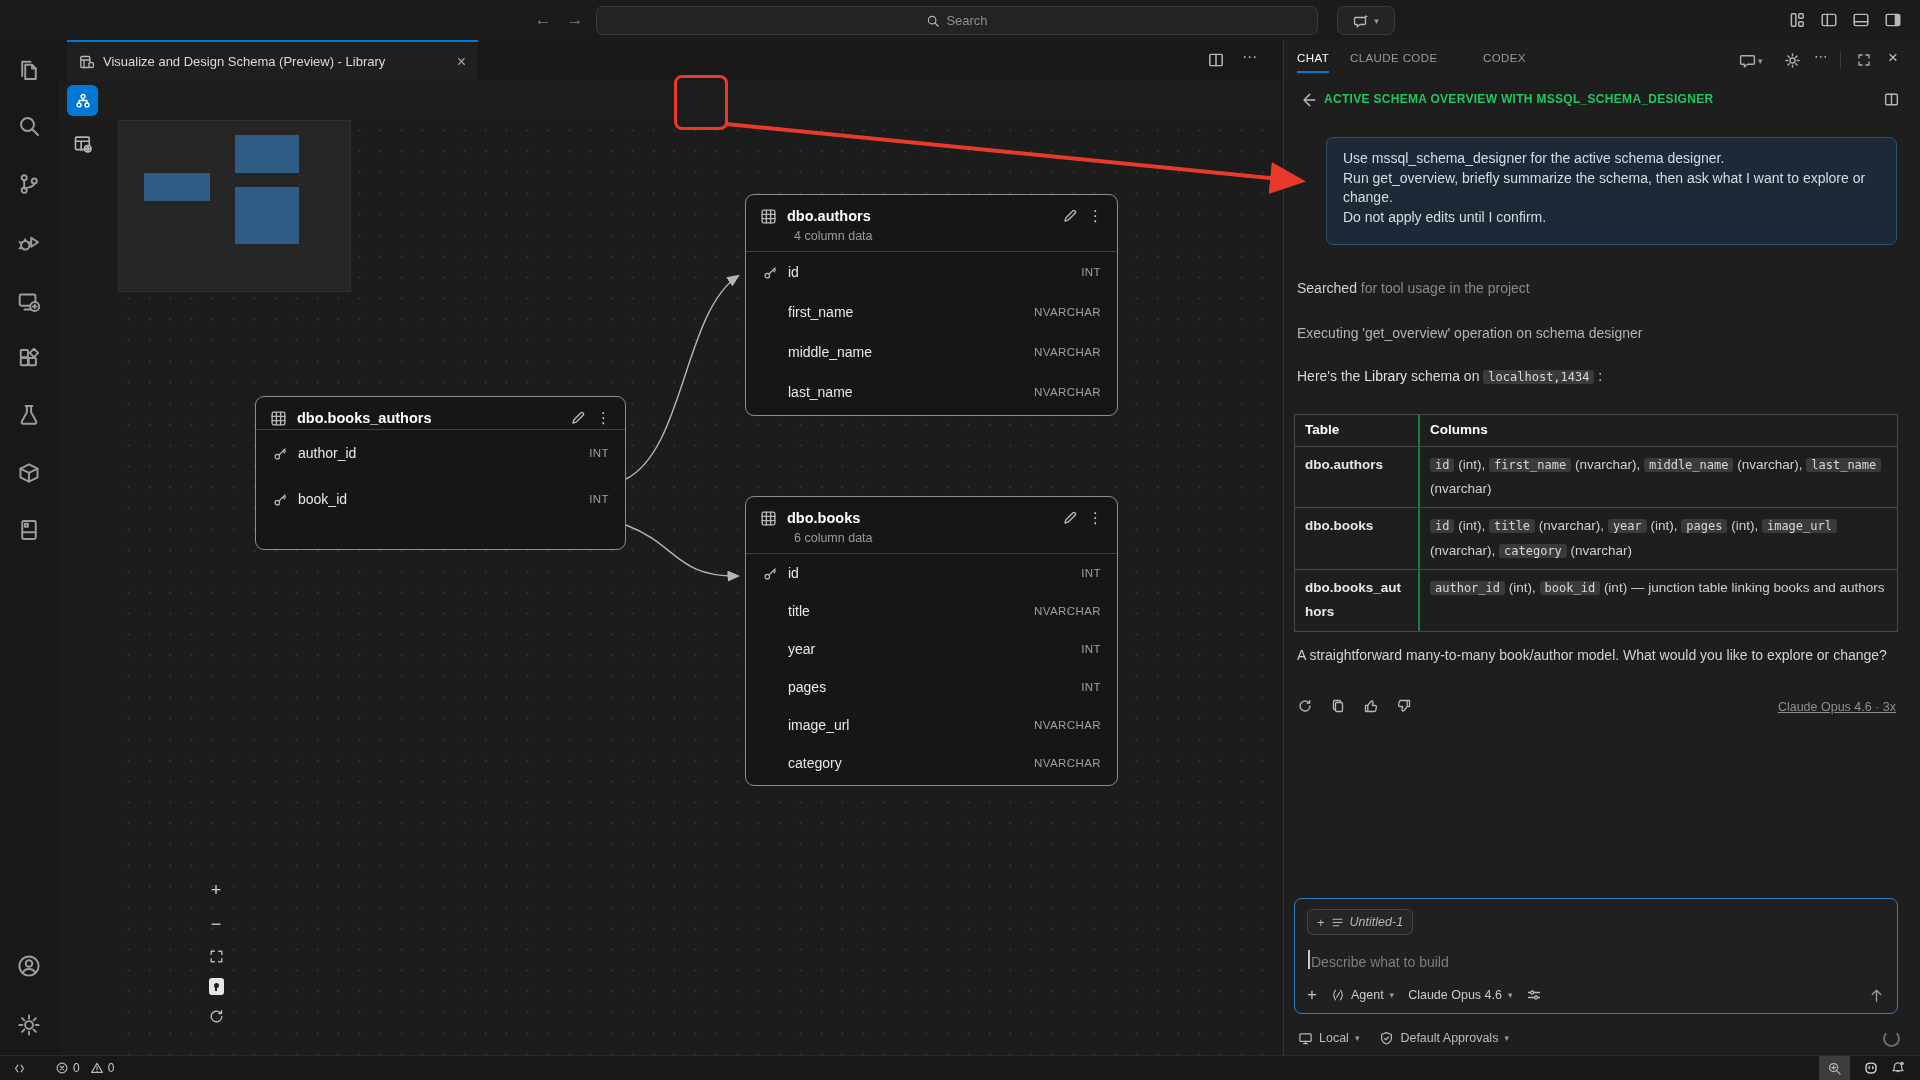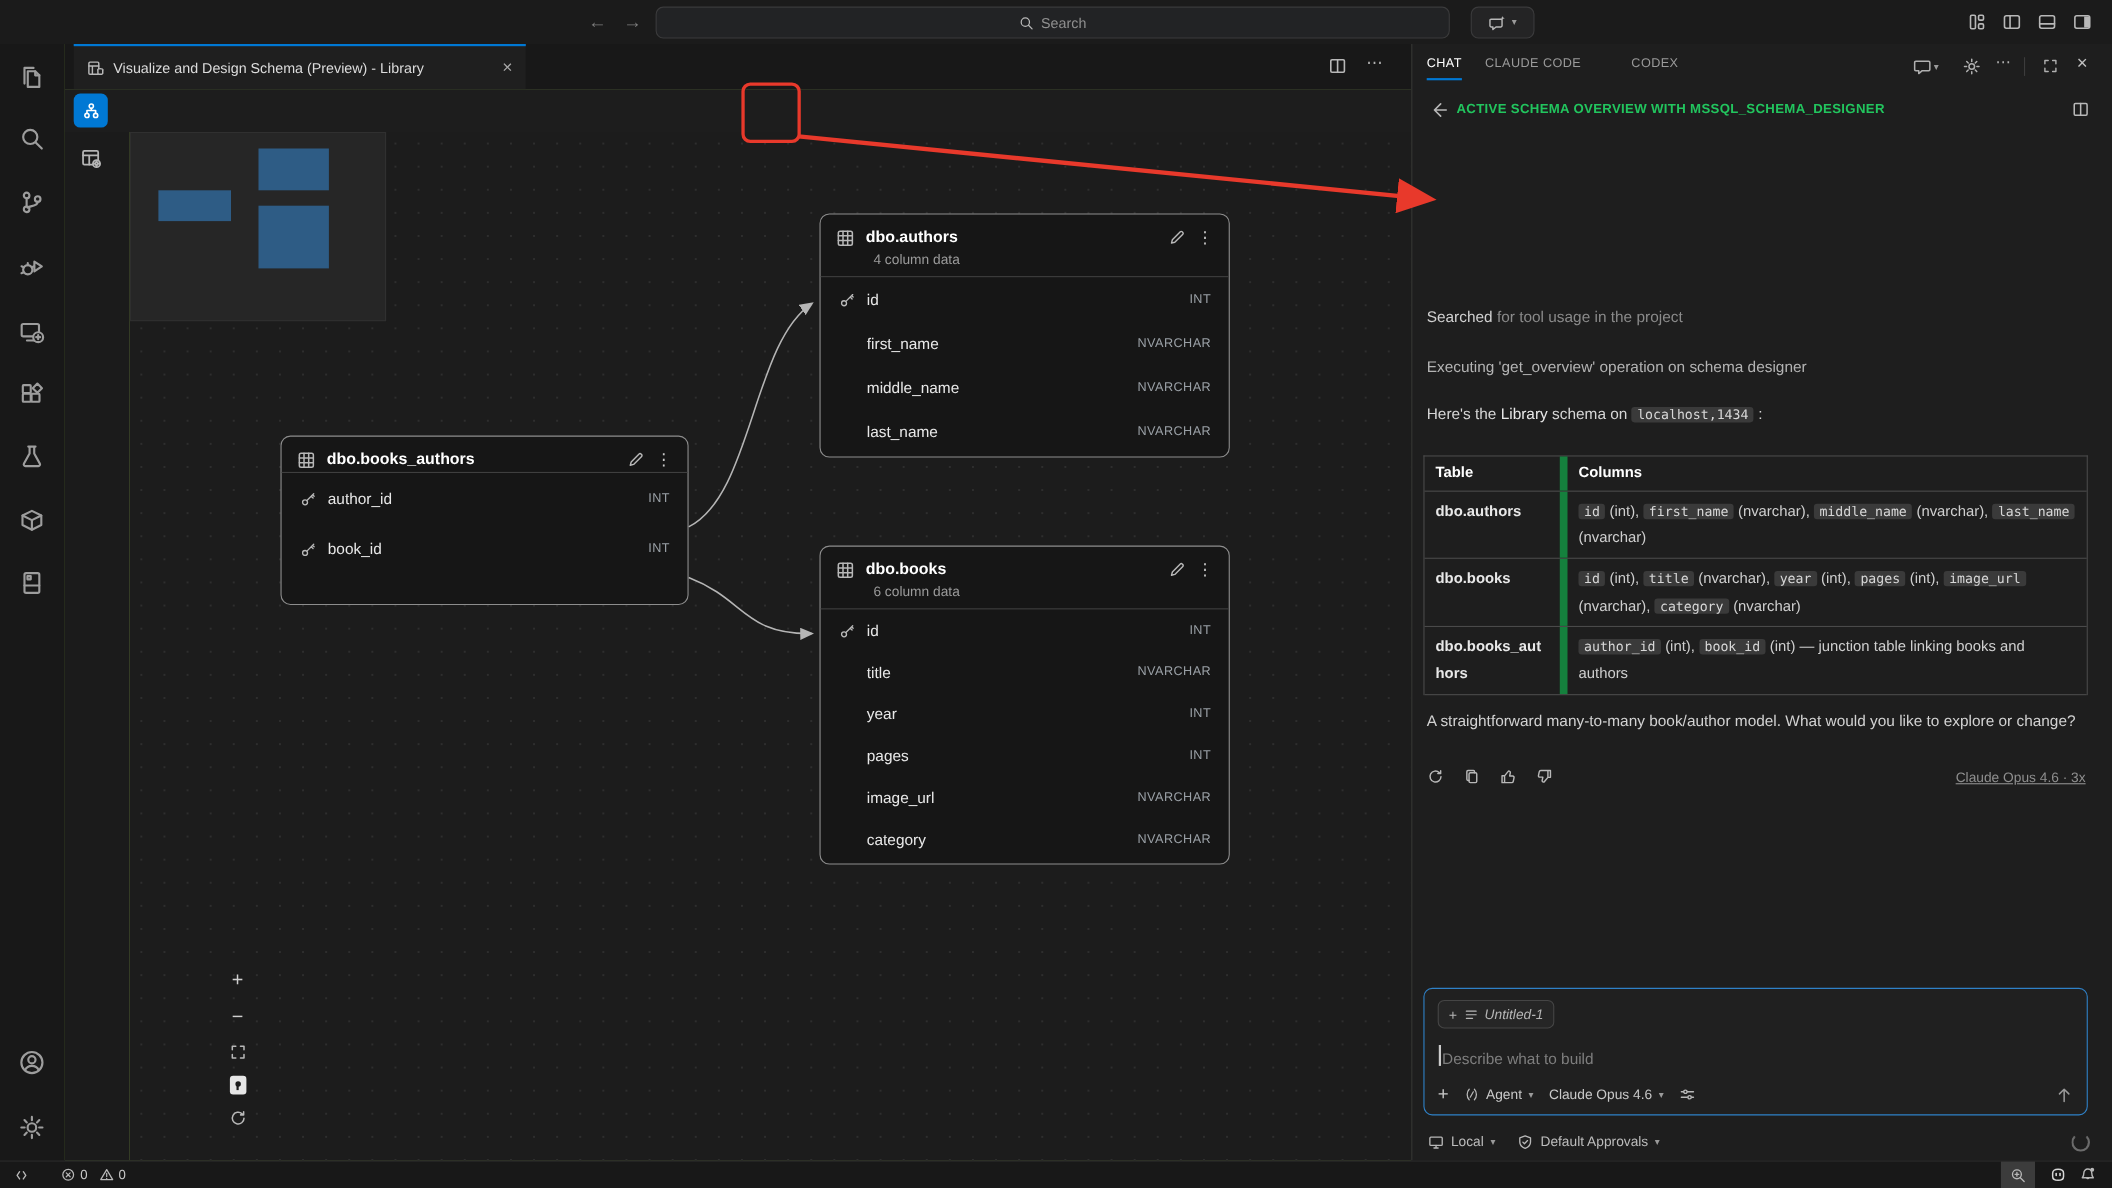--- a/index.html
+++ b/index.html
@@ -16,21 +16,21 @@
              display:flex;align-items:center;justify-content:center;gap:6px;color:#8f8f8f;font-size:13px;}
   #chatbtn{left:1337px;top:6px;width:56px;height:27px;background:#242425;border:1px solid #3b3b3c;border-radius:7px;
            display:flex;align-items:center;justify-content:center;gap:5px;color:#b8b8b8;}
   .layout-ic{top:9px;width:22px;height:22px;}
 
   
   #activitybar{left:0;top:40px;width:59px;height:1015px;background:#181818;}
   .act-ic{left:17px;width:24px;height:24px;color:#9d9d9d;}
 
   
-  #editor{left:59px;top:40px;width:1224px;height:1015px;background:#bef264;}
+  #editor{left:59px;top:40px;width:1224px;height:1015px;background:#7f1d1d;}
   #tabbar{left:0;top:0;width:1224px;height:41px;background:#181818;}
   #tab{left:8px;top:0;width:411px;height:41px;background:#1f1f1f;border-top:2px solid #0078d4;box-sizing:border-box;
        display:flex;align-items:center;gap:8px;padding:0 12px;}
   #tab .lbl{font-size:13px;color:#dcdcdc;white-space:nowrap;}
   .tab-x{color:#a8a8a8;font-size:16px;margin-left:auto;}
   #toolbar{left:0;top:41px;width:1224px;height:39px;background:#1d1d1d;}
   .tb{top:50px;height:22px;display:flex;align-items:center;color:#c2c2c2;}
   .tb-dis{color:#7d7d7d;}
   .vdiv{top:51px;width:1px;height:20px;background:#3c3c3c;}
   #designapi{left:712px;top:46px;width:131px;height:29px;background:#0078d4;border-radius:5px;display:flex;align-items:center;
@@ -70,21 +70,21 @@
   #bubble{left:42px;top:97px;width:571px;height:108px;background:#1c2a38;border:1px solid #35506b;border-radius:7px;
           box-sizing:border-box;padding:11px 16px;font-size:14px;line-height:19.5px;color:#d7dce1;}
   .chatline{font-size:14px;}
   .seg-hl{color:#d0d0d0;}
   .seg-dim{color:#8a8a8a;}
   .seg-bold{font-weight:normal;color:#e8e8e8;}
   .seg-chip,.chip{font-family:"DejaVu Sans Mono","Liberation Mono",monospace;background:#3a3a3a;border-radius:3px;
            padding:0 5px;font-size:12px;color:#d8d8d8;white-space:nowrap;}
   #schematable{left:10px;top:374px;width:604px;border:1px solid #4a4a4a;border-bottom:none;box-sizing:border-box;font-size:13.5px;}
   .trow{display:grid;grid-template-columns:123px 1fr;border-bottom:1px solid #4a4a4a;}
-  .tcell{padding:6px 10px;border-left:7px solid #15803d;line-height:1.8;color:#cfcfcf;}
+  .tcell{padding:6px 10px;border-left:2px solid #15803d;line-height:1.8;color:#cfcfcf;}
   .tcell:first-child{border-left:none;font-weight:bold;color:#e8e8e8;overflow-wrap:anywhere;}
   .thead .tcell{font-weight:bold;color:#ffffff;line-height:1.4;}
   #closing{left:13px;top:605px;width:600px;font-size:14px;line-height:21px;color:#d2d2d2;}
   #msg-actions{left:13px;top:658px;display:flex;gap:17px;color:#bdbdbd;}
   #model-note{top:660px;right:24px;font-size:12.5px;color:#8f8f8f;text-decoration:underline;}
   #chatinput{left:10px;top:858px;width:604px;height:116px;background:#202020;border:1px solid #2f81c7;border-radius:8px;box-sizing:border-box;}
   #session-chip{left:12px;top:10px;height:24px;border:1px solid #454545;background:#262626;border-radius:6px;
                 display:flex;align-items:center;gap:6px;padding:0 9px;color:#b5b5b5;}
   #session-chip .lbl{font-size:12.5px;font-style:italic;}
   #prompt-input{left:14px;top:50px;width:560px;height:24px;background:transparent;border:none;outline:none;
@@ -590,20 +590,25 @@
         </span>
       <span id="chat-title" class="abs">ACTIVE SCHEMA OVERVIEW WITH MSSQL_SCHEMA_DESIGNER</span>
       <span class="abs ic" style="left:597px;top:5px;width:20px;height:20px">
           <svg class="s" width="17" height="17" viewBox="0 0 16 16">
             <rect x="2.5" y="3" width="11" height="10" rx="1"></rect>
             <path d="M8 3v10"></path>
           </svg>
         </span>
     </div>
 
+    <div id="bubble" class="abs">
+      <div class="chatline">Use mssql_schema_designer for the active schema designer.</div>
+      <div class="chatline">Run get_overview, briefly summarize the schema, then ask what I want to explore or change.</div>
+      <div class="chatline">Do not apply edits until I confirm.</div>
+    </div>
 
     <div class="abs chatline" style="left:13px;top:240px"><span class="seg-hl">Searched</span><span class="seg-dim"> for tool usage in the project</span></div>
     <div class="abs chatline" style="left:13px;top:285px;color:#b3b3b3">Executing 'get_overview' operation on schema designer</div>
     <div class="abs chatline" style="left:13px;top:328px;color:#d6d6d6"><span>Here's the </span><span class="seg-bold">Library</span><span> schema on </span><span class="seg-chip">localhost,1434</span><span> :</span></div>
 
     <div id="schematable" class="abs">
       <div class="trow thead">
         <div class="tcell">Table</div>
         <div class="tcell">Columns</div>
       </div>

